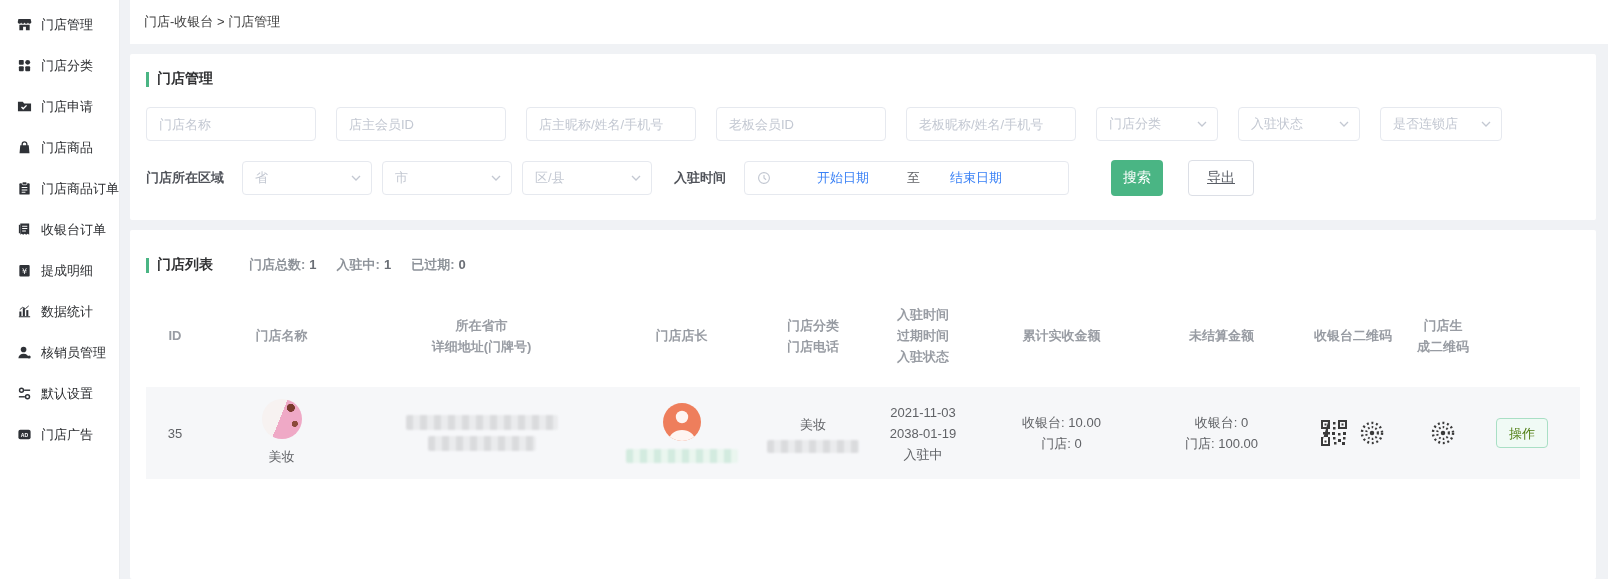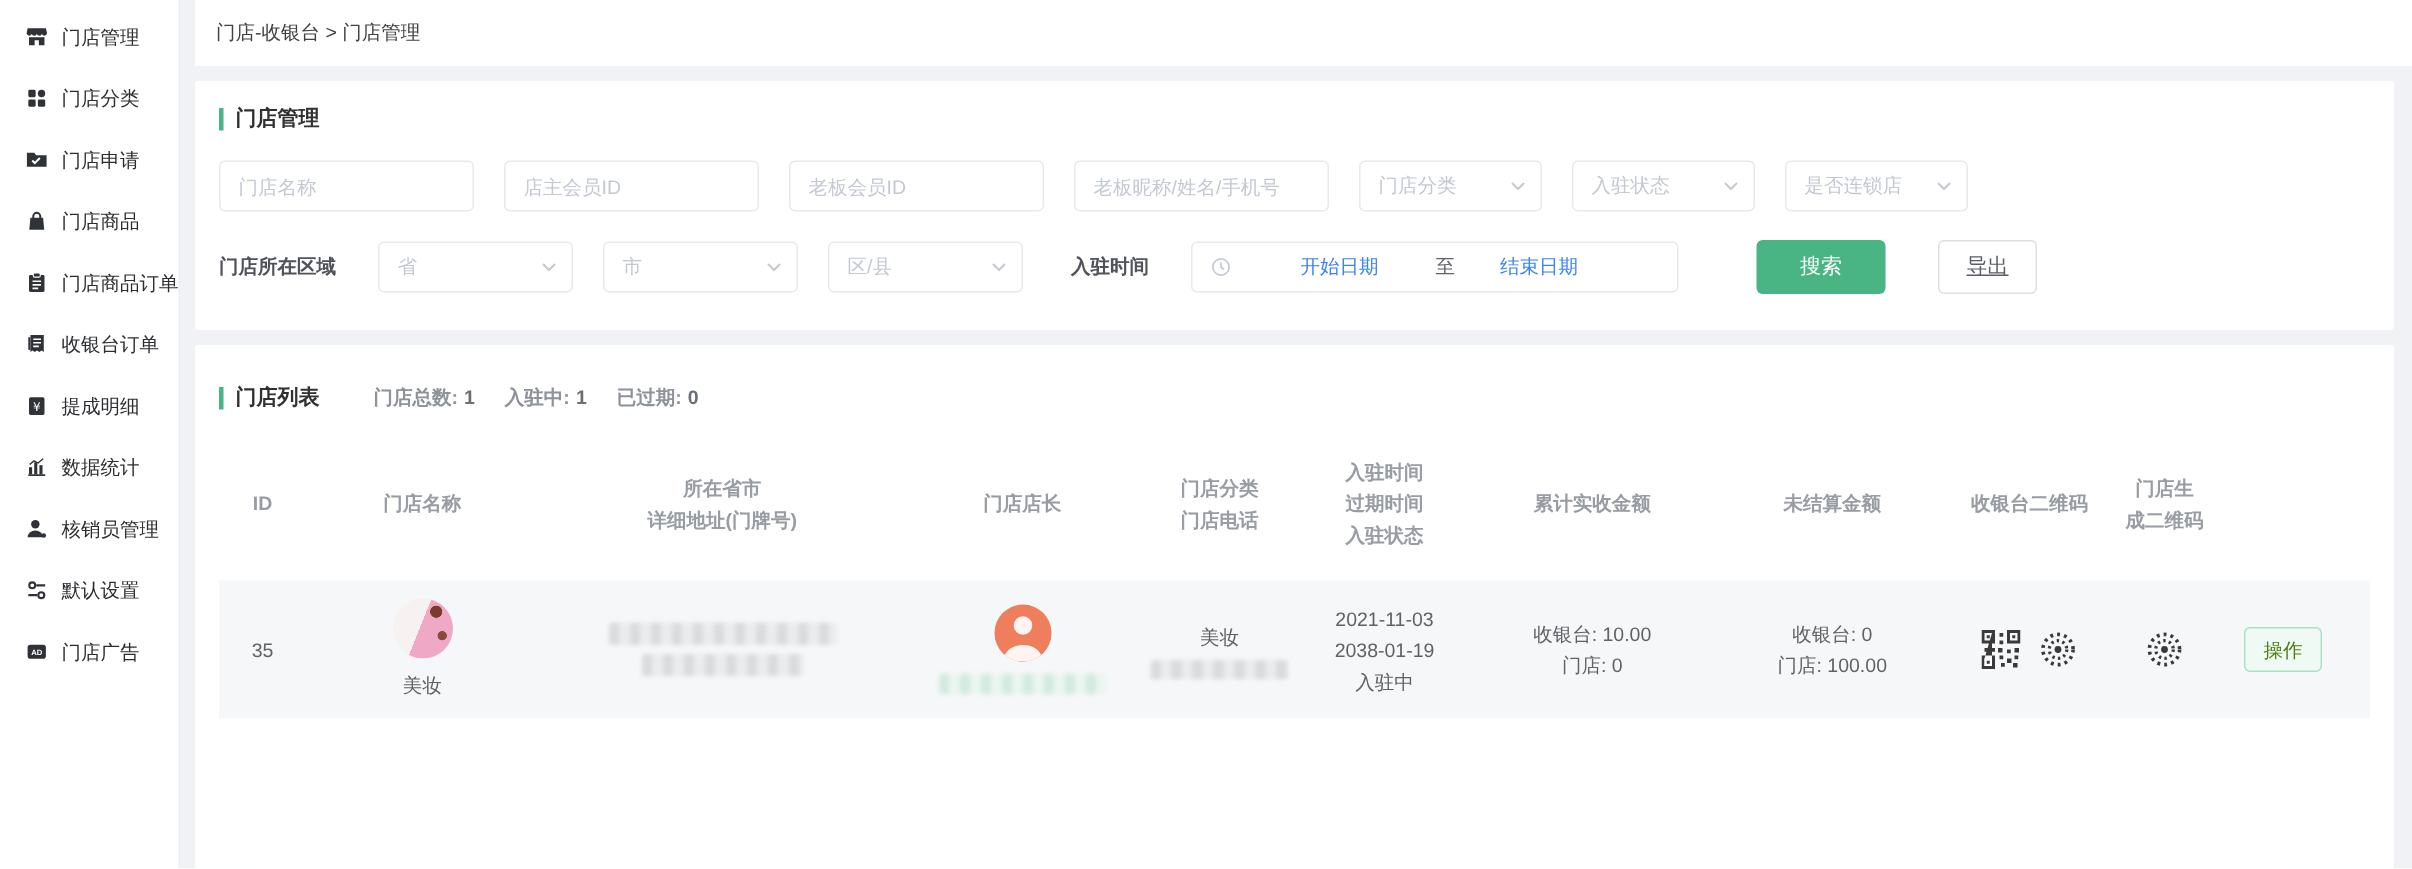--- a/index.html
+++ b/index.html
@@ -34,21 +34,21 @@
   .select.w128 { width:130px; flex:0 0 130px; }
   .chev { width:10px; height:6px; flex:0 0 10px; }
   .flabel { font-size:13px; color:#50535a; font-weight:bold; white-space:nowrap; }
   .daterange { width:325px; height:34px; border:1px solid #e6e9ef; border-radius:4px; display:flex;
     align-items:center; padding:0 12px; gap:8px; background:#fff; }
   .daterange .dph { font-size:13px; color:#3b82f6; }
   .daterange .start { margin-left:38px; }
   .daterange .zhi { font-size:13px; color:#606266; margin:0 22px 0 30px; }
   .btn { height:36px; border-radius:4px; font-size:14px; display:flex; align-items:center; justify-content:center;
     cursor:pointer; }
-  .btn-search { width:86px; background:#4ab584; color:#fff; margin-left:32px; border:none; }
+  .btn-search { width:52px; background:#4ab584; color:#fff; margin-left:32px; border:none; }
   .btn-export { width:66px; background:#fff; color:#5a5e66; border:1px solid #dcdfe6; margin-left:15px;text-decoration:underline; }
 
   
   .list-card { flex:1; margin-bottom:0; padding:26px 16px 0 16px; overflow:hidden; }
   .list-head { display:flex; align-items:flex-start; }
   .stats { display:flex; gap:20px; margin-left:36px; }
   .stat { font-size:13px; color:#8e939a; font-weight:bold; }
   .stat b { color:#6a6e75; font-weight:bold; margin-left:4px; }
 
   .table { margin-top:30px; }
@@ -188,20 +188,21 @@
 
     <section class="card filter-card">
       <div class="section-title">
         <span class="green-bar"></span>
         <span class="t">门店管理</span>
       </div>
 
       <div class="frow">
         <input class="tinput" placeholder="门店名称" style="">
         <input class="tinput" placeholder="店主会员ID" style="">
+        <input class="tinput" placeholder="店主昵称/姓名/手机号" style="">
         <input class="tinput" placeholder="老板会员ID" style="">
         <input class="tinput" placeholder="老板昵称/姓名/手机号" style="">
         <div class="select w120">
           <span class="ph">门店分类</span>
           <svg class="chev" viewBox="0 0 10 6">
               <path d="M1 1l4 4 4-4" stroke="#c3c8d2" stroke-width="1.3" fill="none"></path>
             </svg>
         </div>
         <div class="select w120">
           <span class="ph">入驻状态</span>
@@ -210,21 +211,21 @@
             </svg>
         </div>
         <div class="select w120">
           <span class="ph">是否连锁店</span>
           <svg class="chev" viewBox="0 0 10 6">
               <path d="M1 1l4 4 4-4" stroke="#c3c8d2" stroke-width="1.3" fill="none"></path>
             </svg>
         </div>
       </div>
 
-      <div class="frow" style="">
+      <div class="frow" style="gap:10px;">
         <span class="flabel" style="margin-right:8px;">门店所在区域</span>
         <div class="select w128">
           <span class="ph">省</span>
           <svg class="chev" viewBox="0 0 10 6">
               <path d="M1 1l4 4 4-4" stroke="#c3c8d2" stroke-width="1.3" fill="none"></path>
             </svg>
         </div>
         <div class="select w128">
           <span class="ph">市</span>
           <svg class="chev" viewBox="0 0 10 6">

